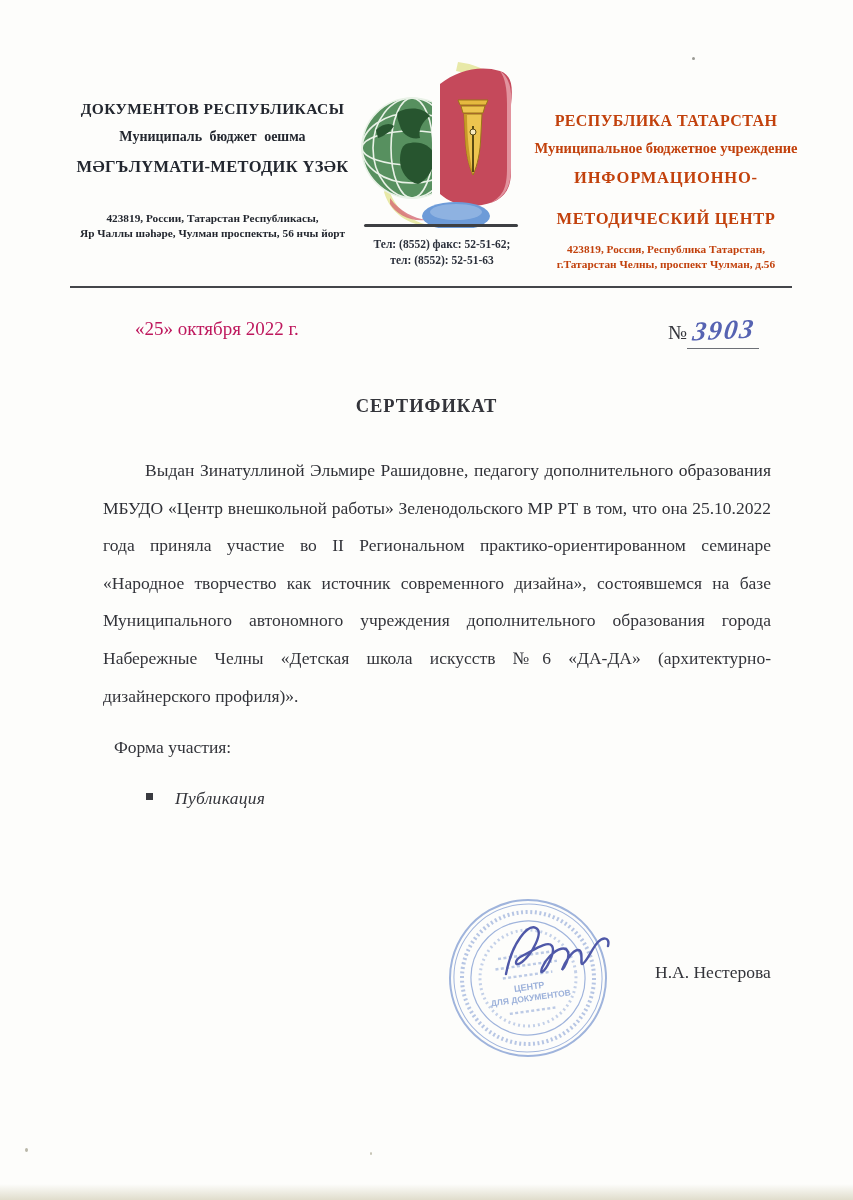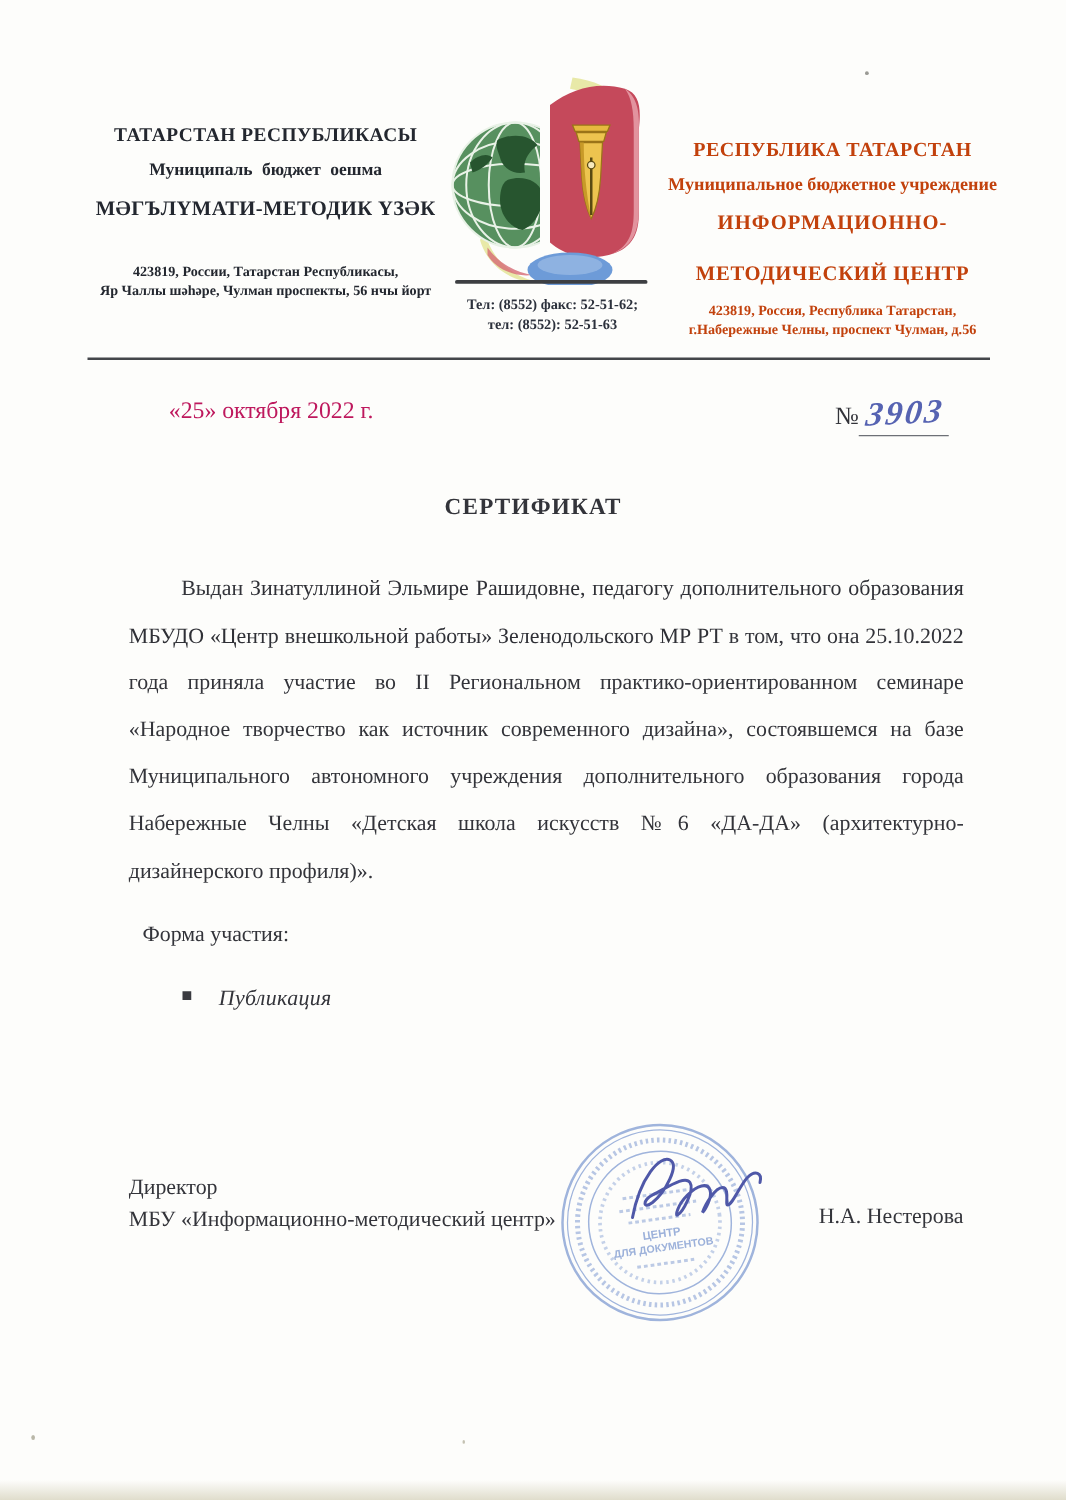--- a/index.html
+++ b/index.html
@@ -67,21 +67,21 @@
   .s3 { left:370px; top:1152px; width:2px; height:3px; background:#c4c2b2; }
   .bottom-shade { position:absolute; left:0; bottom:0; width:853px; height:16px;
     background:linear-gradient(to bottom, rgba(222,219,200,0), rgba(214,210,188,.75)); }
 </style>
 </head>
 <body>
 
 <div class="page">
 
   <div class="lh-left">
-    <div class="l1">ТАТАРСТАН РЕСПУБЛИКАСЫ</div>
+    <div class="l1">ДОКУМЕНТОВ РЕСПУБЛИКАСЫ</div>
     <div class="l2">Муниципаль  бюджет оешма</div>
     <div class="l3">МӘГЪЛҮМАТИ-МЕТОДИК ҮЗӘК</div>
     <div class="addr">
       <div>423819,  России,  Татарстан Республикасы,</div>
       <div>Яр  Чаллы  шәһәре,  Чулман  проспекты,  56 нчы йорт</div>
     </div>
   </div>
 
   <div class="logo-box">
     <svg width="160" height="168" viewBox="0 0 160 168">
@@ -130,44 +130,40 @@
     <div>тел: (8552): 52-51-63</div>
   </div>
 
   <div class="lh-right">
     <div class="r1">РЕСПУБЛИКА ТАТАРСТАН</div>
     <div class="r2">Муниципальное бюджетное учреждение</div>
     <div class="r3">ИНФОРМАЦИОННО-</div>
     <div class="r4">МЕТОДИЧЕСКИЙ ЦЕНТР</div>
     <div class="addr">
       <div>423819,  Россия, Республика Татарстан,</div>
-      <div>г.Набережные Челны, проспект Чулман,  д.56</div>
+      <div>г.Татарстан Челны, проспект Чулман,  д.56</div>
     </div>
   </div>
 
   <div class="divider"></div>
 
   <div class="dateline">«25» октября 2022 г.</div>
   <div class="numline">
     <span>№</span><span class="num-underline"><span class="hand">3903</span></span>
   </div>
 
   <div class="title">СЕРТИФИКАТ</div>
 
   <p class="body-par"><span>Выдан </span><b>Зинатуллиной Эльмире Рашидовне, педагогу дополнительного образования МБУДО «Центр внешкольной работы» Зеленодольского МР РТ</b><span> в том, что она 25.10.2022 года приняла участие во II Региональном практико-ориентированном семинаре «Народное творчество как источник современного дизайна», состоявшемся на базе Муниципального автономного учреждения дополнительного образования города Набережные Челны «Детская школа искусств №6 «ДА-ДА» (архитектурно-дизайнерского профиля)».</span></p>
 
   <div class="form-label">Форма участия:</div>
   <div class="bullet-row">
     <span class="sq"></span><span class="it">Публикация</span>
   </div>
 
-  <div class="sig-role">
-    <div>Директор</div>
-    <div>МБУ «Информационно-методический центр»</div>
-  </div>
   <div class="sig-name">Н.А. Нестерова</div>
 
   <svg class="stamp" viewBox="0 0 170 170">
     <g transform="rotate(-8 85 85)" stroke="#93aad8" fill="none">
       <circle cx="85" cy="85" r="78" stroke-width="2"></circle>
       <circle cx="85" cy="85" r="74" stroke-width="1"></circle>
       <circle cx="85" cy="85" r="57" stroke-width="1.2"></circle>
       <circle cx="85" cy="85" r="66" stroke-width="4" stroke-dasharray="2 2.6" opacity=".75"></circle>
       <circle cx="85" cy="85" r="48" stroke-width="3" stroke-dasharray="2 3" opacity=".6"></circle>
       <g stroke-width="2.4" stroke-dasharray="3 2.4" opacity=".7">

